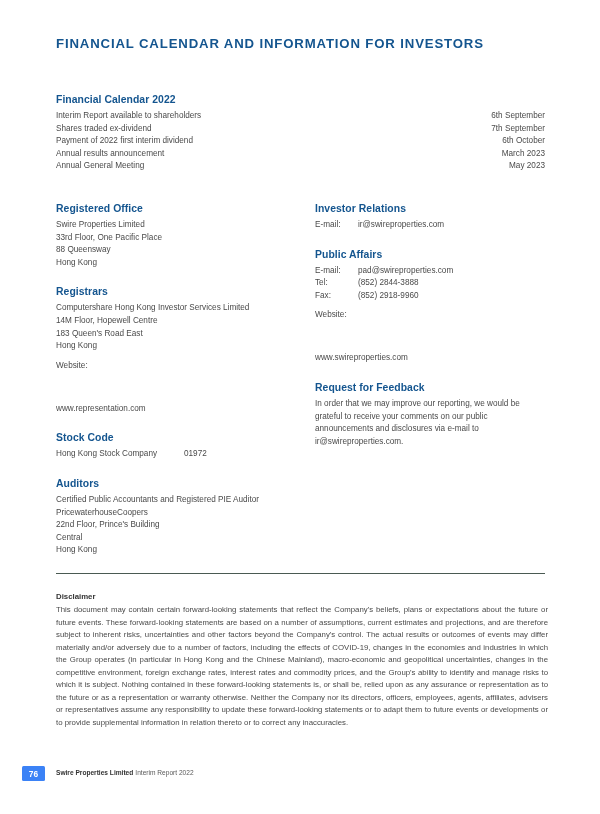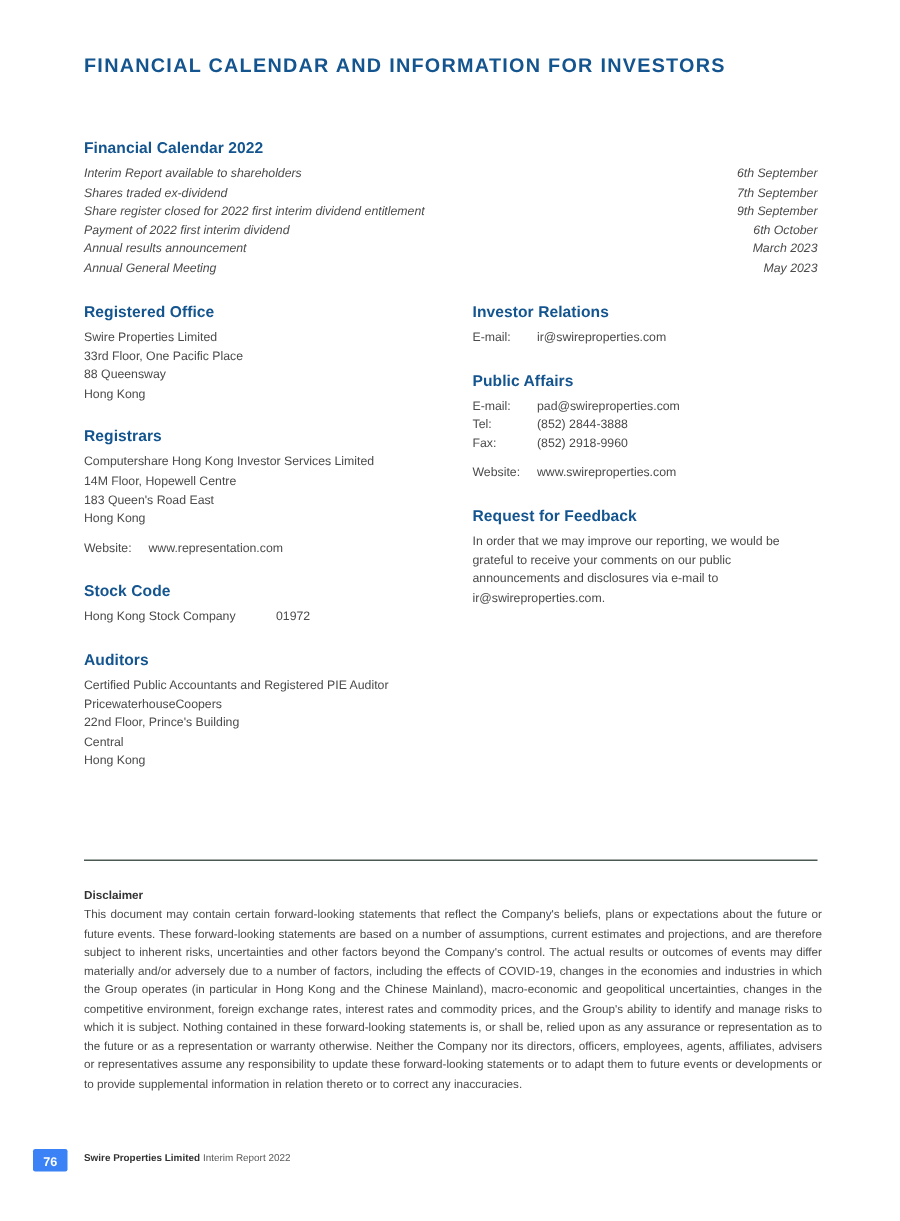--- a/index.html
+++ b/index.html
@@ -50,21 +50,20 @@
     width: 489px;
   }
   .cal-rows { width: 100%; }
   .cal-row {
     display: flex;
     justify-content: space-between;
     align-items: flex-start;
     font-size: 8.2px;
     line-height: 12.6px;
     color: #4a4a4a;
-    font-style: italic;
   }
   .cal-row .lbl { white-space: nowrap; }
   .cal-row .val { white-space: nowrap; text-align: right; }
 
   
   .col-left {
     position: absolute;
     left: 56px;
     top: 203px;
     width: 245px;
@@ -72,21 +71,21 @@
   .col-right {
     position: absolute;
     left: 315px;
     top: 203px;
     width: 235px;
   }
   .block { margin-bottom: 17px; }
   .block:last-child { margin-bottom: 0; }
   .lines { font-size: 8.2px; line-height: 12.6px; color: #4a4a4a; }
   .lines div { white-space: nowrap; }
-  .spaced { margin-top: 7px; }
+  .spaced { margin-top: 7px; flex-direction: column; }
 
   
   .kv {
     display: flex;
     font-size: 8.2px;
     line-height: 12.6px;
     color: #4a4a4a;
   }
   .kv .k { width: 43px; flex: 0 0 43px; white-space: nowrap; }
   .kv .v { white-space: nowrap; }
@@ -184,24 +183,20 @@
     <div class="cal-rows" id="cal-rows">
         <div class="cal-row">
           <span class="lbl">Interim Report available to shareholders</span>
           <span class="val">6th September</span>
         </div>
         <div class="cal-row">
           <span class="lbl">Shares traded ex-dividend</span>
           <span class="val">7th September</span>
         </div>
         <div class="cal-row">
-          <span class="lbl">Share register closed for 2022 first interim dividend entitlement</span>
-          <span class="val">9th September</span>
-        </div>
-        <div class="cal-row">
           <span class="lbl">Payment of 2022 first interim dividend</span>
           <span class="val">6th October</span>
         </div>
         <div class="cal-row">
           <span class="lbl">Annual results announcement</span>
           <span class="val">March 2023</span>
         </div>
         <div class="cal-row">
           <span class="lbl">Annual General Meeting</span>
           <span class="val">May 2023</span>

